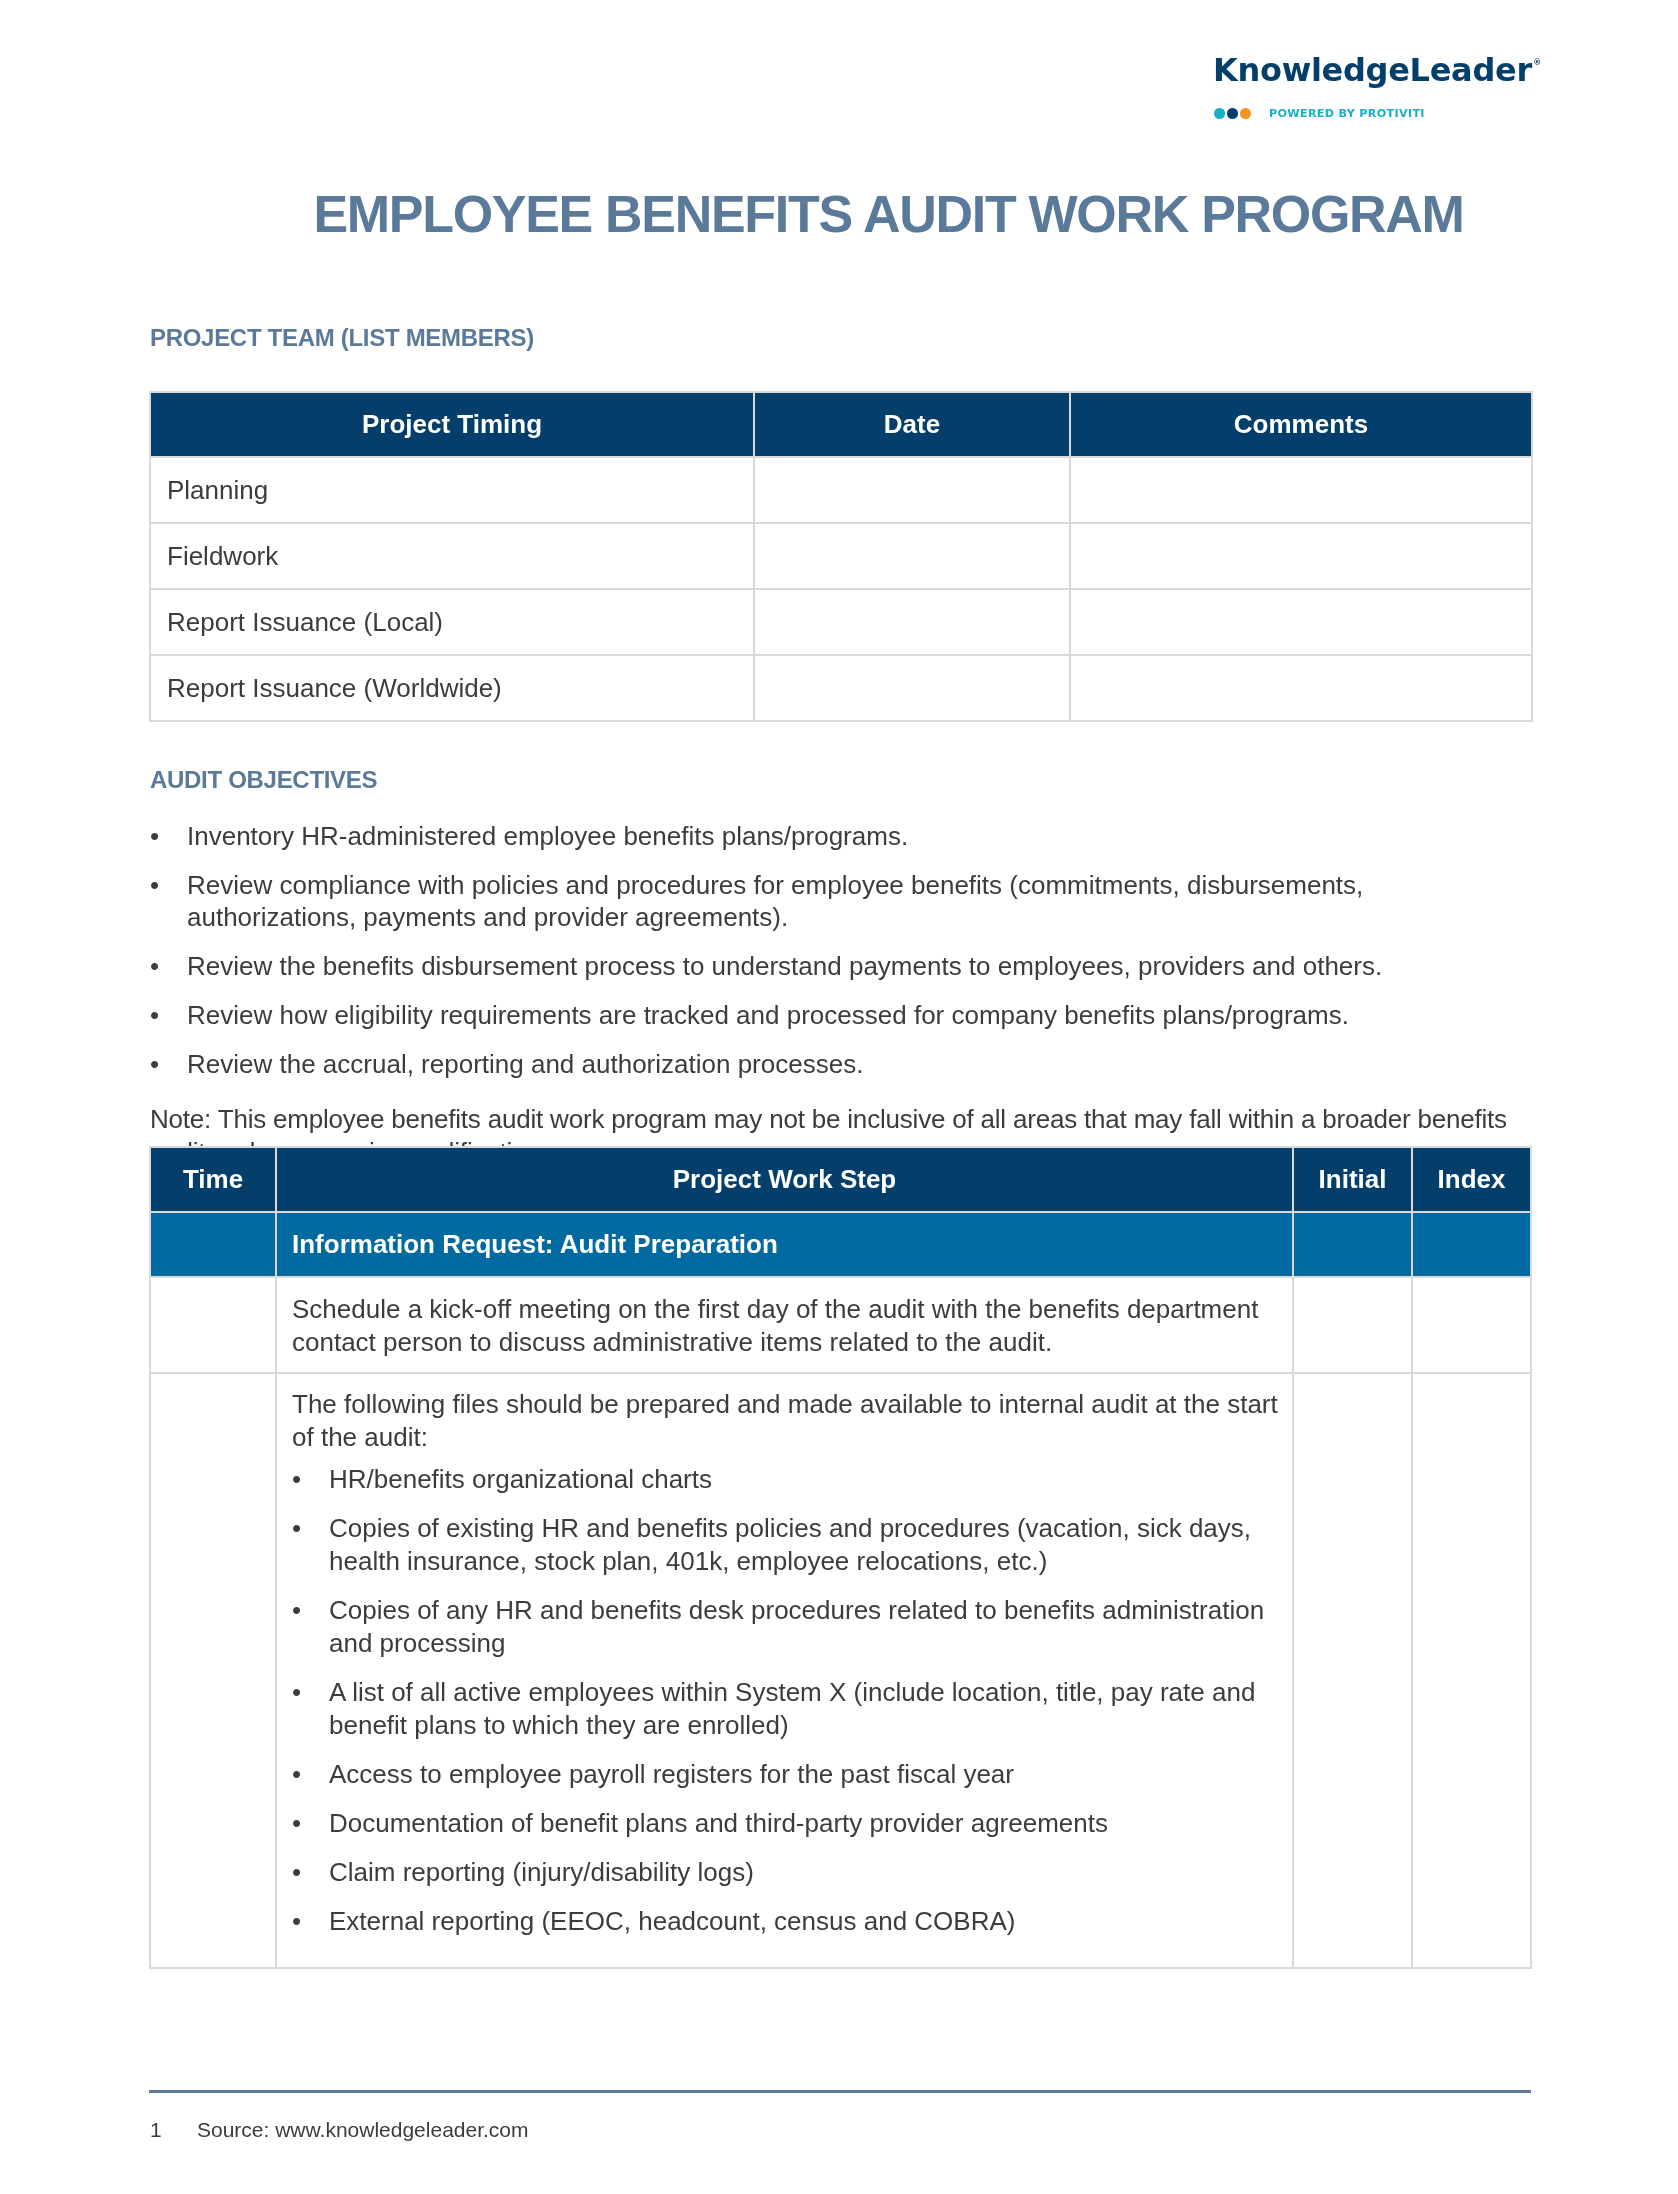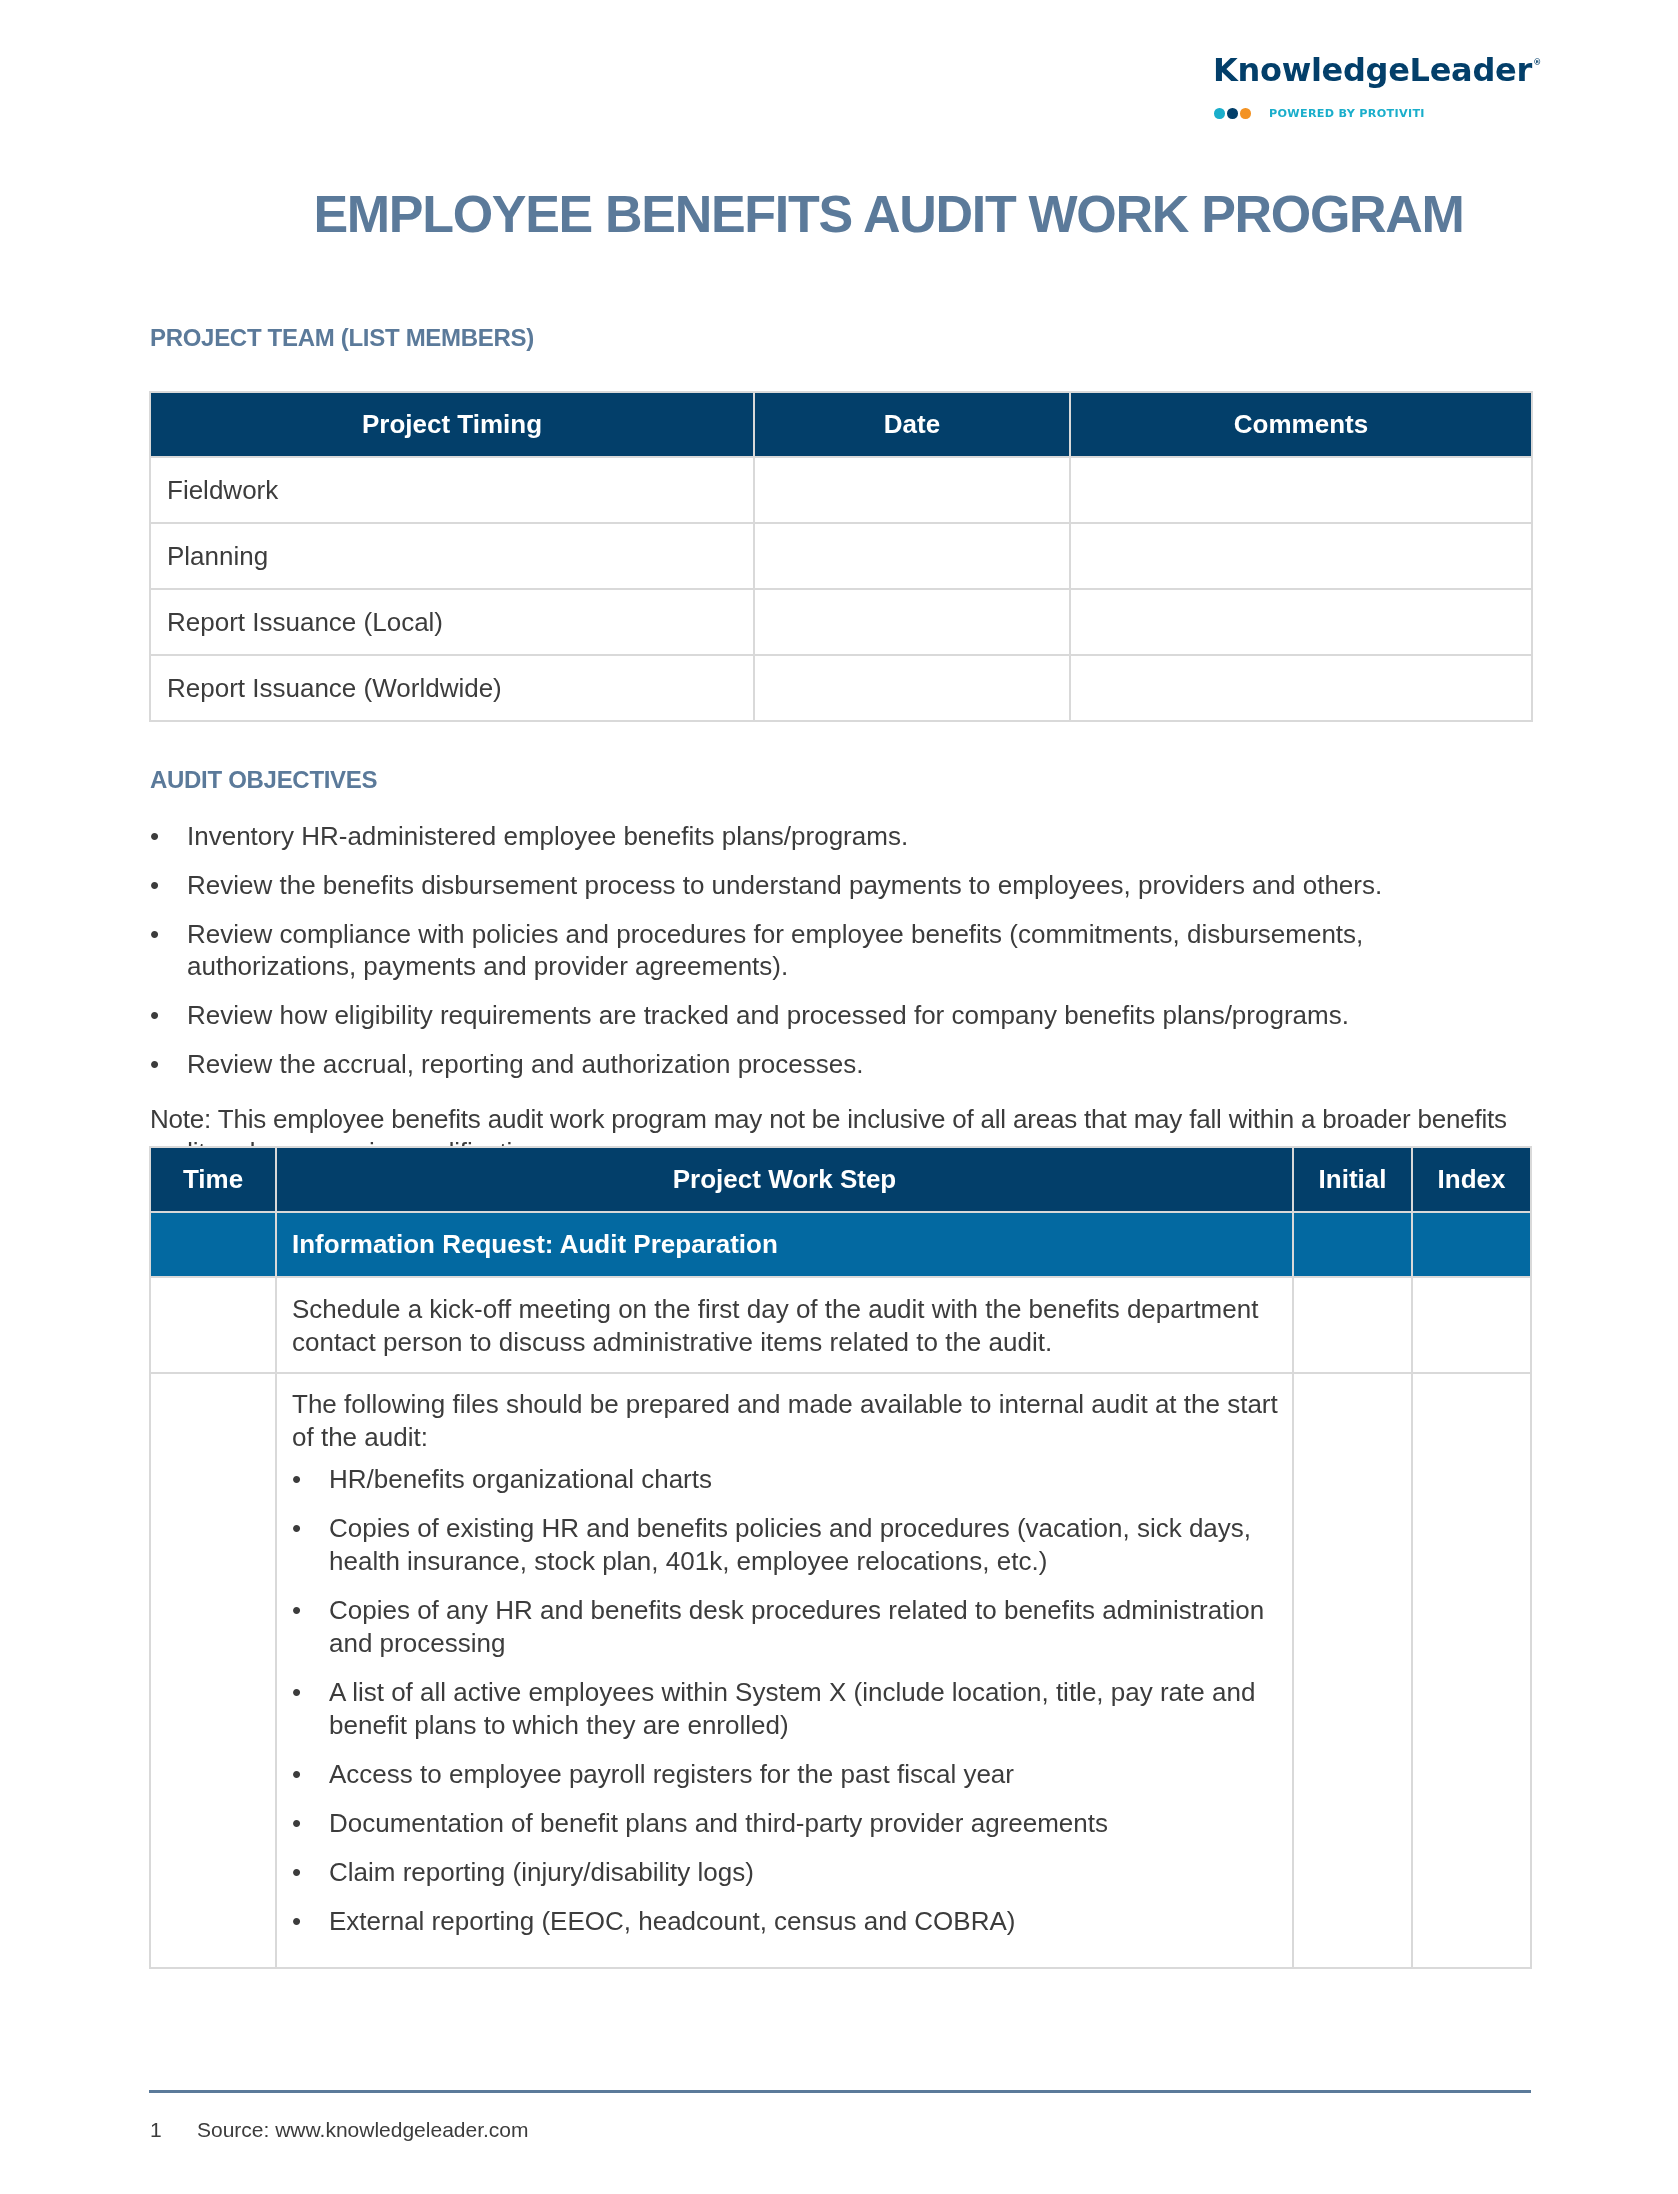--- a/index.html
+++ b/index.html
@@ -97,48 +97,48 @@
     </colgroup>
   <thead>
     <tr>
       <th>Project Timing</th>
       <th>Date</th>
       <th>Comments</th>
     </tr>
   </thead>
   <tbody>
     <tr>
-      <td class="label">Fieldwork</td>
+      <td class="label">Planning</td>
       <td></td>
       <td></td>
     </tr>
     <tr>
-      <td class="label">Planning</td>
+      <td class="label">Fieldwork</td>
       <td></td>
       <td></td>
     </tr>
     <tr>
       <td class="label">Report Issuance (Local)</td>
       <td></td>
       <td></td>
     </tr>
     <tr>
       <td class="label">Report Issuance (Worldwide)</td>
       <td></td>
       <td></td>
     </tr>
   </tbody>
 </table>
 
 <div class="abs section-head" style="top:766px">AUDIT OBJECTIVES</div>
 
 <ul class="abs bullets objectives">
   <li>Inventory HR-administered employee benefits plans/programs.</li>
+  <li>Review compliance with policies and procedures for employee benefits (commitments, disbursements, authorizations, payments and provider agreements).</li>
   <li>Review the benefits disbursement process to understand payments to employees, providers and others.</li>
-  <li>Review compliance with policies and procedures for employee benefits (commitments, disbursements, authorizations, payments and provider agreements).</li>
   <li>Review how eligibility requirements are tracked and processed for company benefits plans/programs.</li>
   <li>Review the accrual, reporting and authorization processes.</li>
 </ul>
 
 <div class="abs note">Note: This employee benefits audit work program may not be inclusive of all areas that may fall within a broader benefits audit and may require modification.</div>
 
 <table class="t2">
   <colgroup>
       <col style="width:126px">
       <col style="width:1017px">

